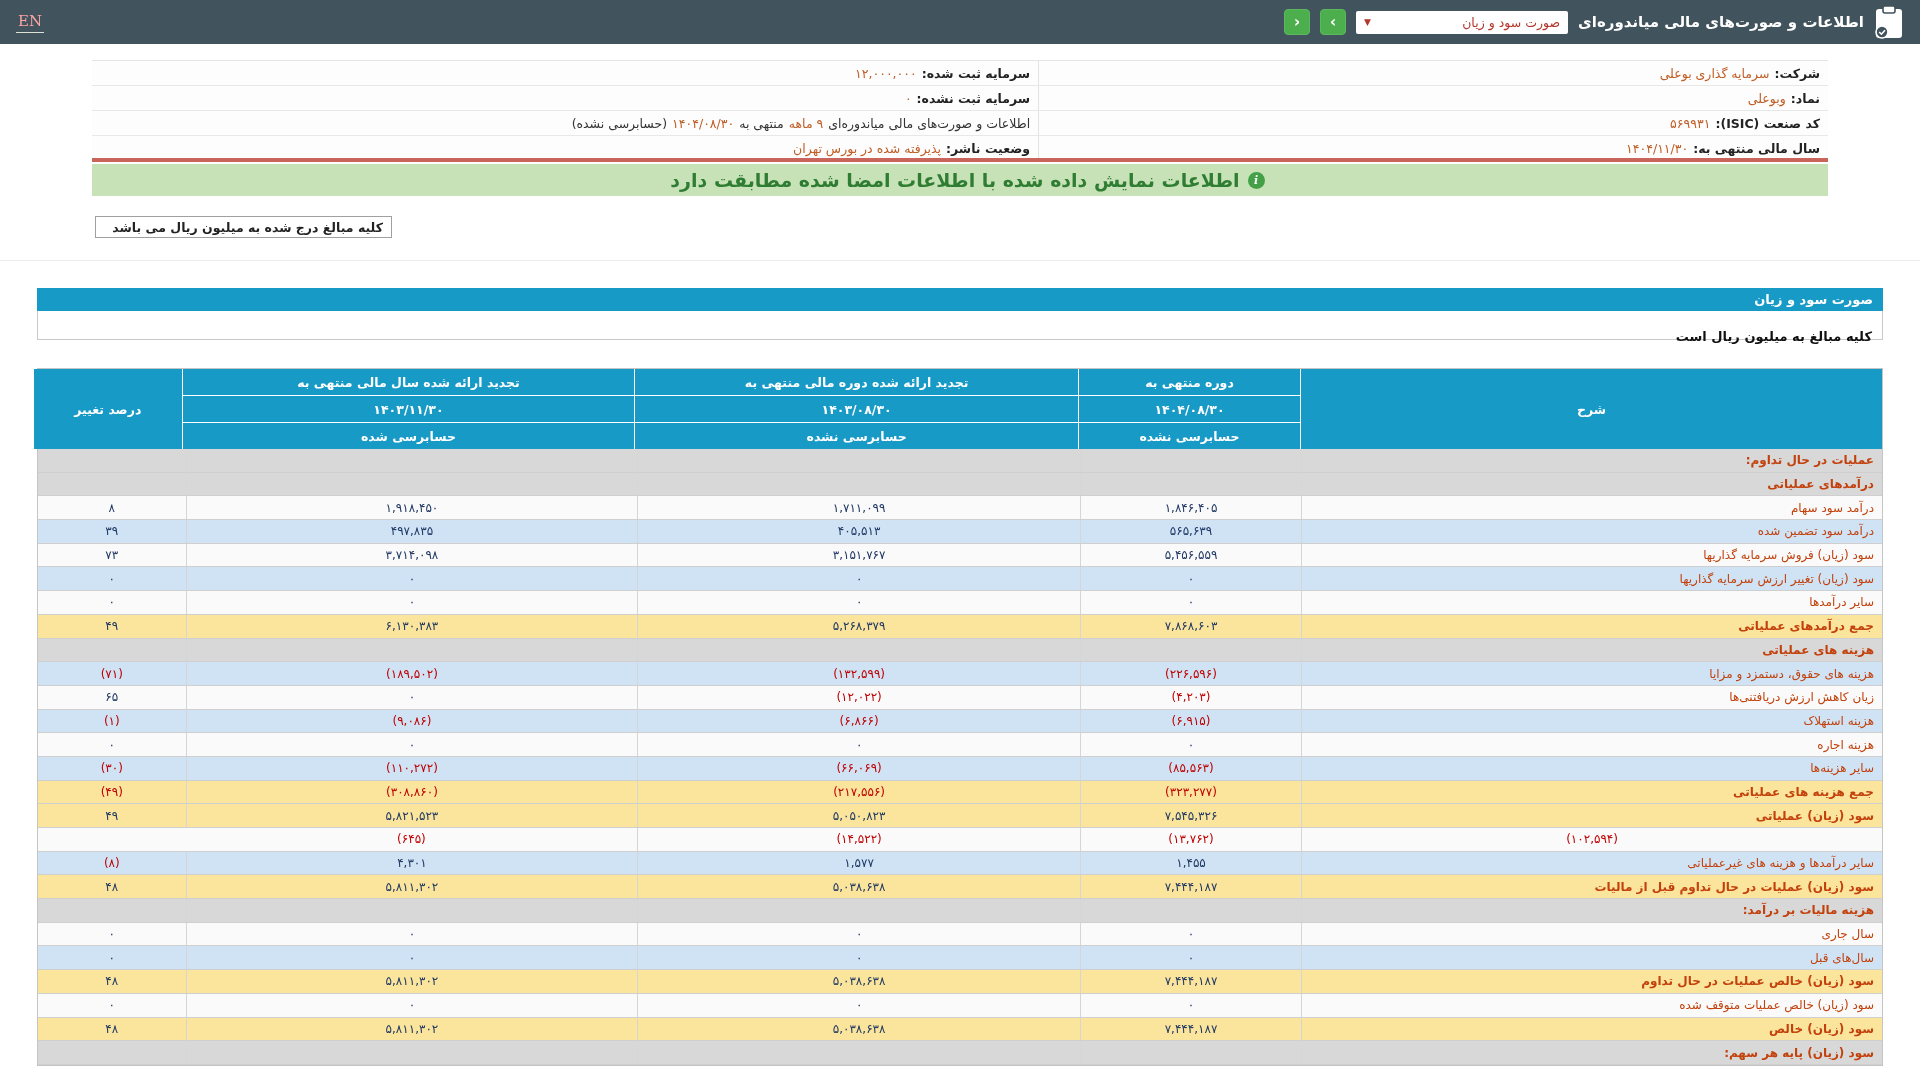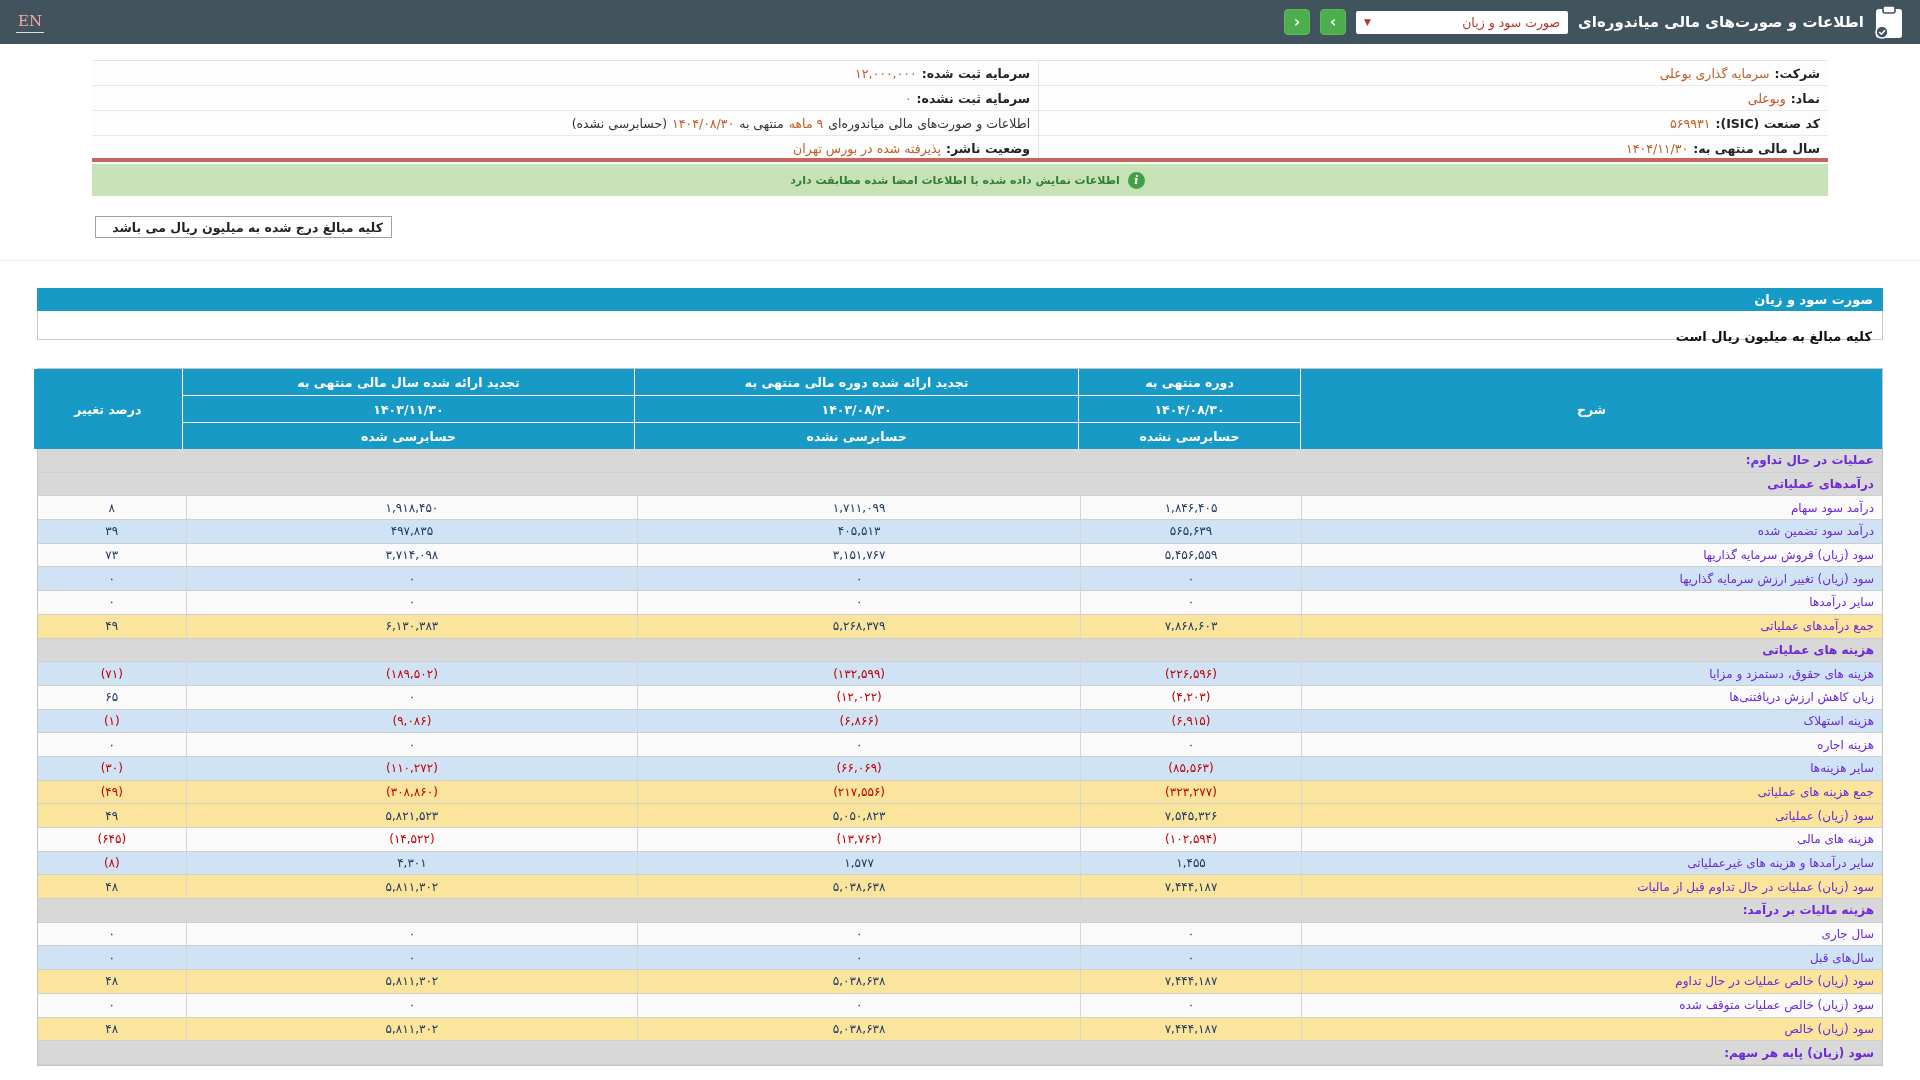--- a/index.html
+++ b/index.html
@@ -25,21 +25,21 @@
   .info-cell{display:flex;align-items:center;gap:5px;padding:0 8px;font-size:12.5px;box-sizing:border-box;overflow:hidden;white-space:nowrap;}
   .info-cell.right{width:45.5%;border-left:1px solid #E3E3E3;}
   .info-cell.left{width:54.5%;}
   .info-lab{color:#222;font-weight:bold;}
   .info-val{color:#C05E25;}
   .info-val.plain{color:#333;}
   .redline{position:absolute;top:158px;right:92px;width:1736px;height:4px;background:#C9645B;}
   
   .notice{position:absolute;top:164px;right:92px;width:1736px;height:32px;background:#C8E2B8;
           display:flex;align-items:center;justify-content:center;gap:8px;}
-  .notice-txt{color:#2F7D32;font-size:11px;font-weight:bold;margin-left:15px;}
+  .notice-txt{color:#2F7D32;font-size:19px;font-weight:bold;margin-left:15px;}
   .i-icon{width:17px;height:17px;border-radius:50%;background:#43A047;color:#fff;font-size:11px;
           font-weight:bold;font-style:italic;display:flex;align-items:center;justify-content:center;
           font-family:"DejaVu Serif",serif;}
   
   .unitbox{position:absolute;top:216px;left:95px;width:297px;height:22px;background:#fff;
            border:1px solid #A0A0A0;display:flex;align-items:center;box-sizing:border-box;
            padding:0 8px;font-size:12.5px;font-weight:600;color:#222;white-space:nowrap;}
   .hairline{position:absolute;top:260px;left:0;width:100%;height:1px;background:#ECECEC;}
   
   .stmt-title{position:absolute;top:288px;left:37px;width:1846px;height:23px;background:#189AC7;
@@ -53,27 +53,27 @@
          gap:1px;background:#fff;}
   .hcell{background:#189AC7;color:#fff;font-size:12.5px;font-weight:bold;display:flex;
          align-items:center;justify-content:center;text-align:center;}
   .hcell.span3{grid-row:1/4;}
   .tbody{}
   .trow{display:grid;grid-template-columns:31.5% 12% 24% 24.5% 8%;height:23.7px;
         box-sizing:border-box;border-bottom:1px solid #CFCFCF;}
   .tcell{display:flex;align-items:center;box-sizing:border-box;border-left:1px solid #D6D6D6;
          font-size:12px;overflow:hidden;white-space:nowrap;}
   .tcell:last-child{border-left:none;}
-  .tcell.lbl{justify-content:flex-start;padding:0 8px;color:#6d28d9;}
+  .tcell.lbl{justify-content:flex-start;padding:0 8px;color:#c2410c;}
   .tcell.num{justify-content:center;color:#1F3864;direction:ltr;}
   .tcell.num.neg{color:#C00000;}
   .trow.section{background:#D8D8D8;}
   .trow.section .tcell.lbl{font-weight:bold;}
   .trow.total{background:#FBE49B;}
-  .trow.total .tcell.lbl{font-weight:normal;}
+  .trow.total .tcell.lbl{font-weight:bold;}
   .trow.data.white{background:#FAFAFA;}
   .trow.data.blue{background:#CFE3F5;}
   
   .wm{position:absolute;pointer-events:none;}
   .wm-codal{left:470px;top:540px;width:460px;transform:rotate(-76deg);transform-origin:center;
             font-size:42px;letter-spacing:3px;color:rgba(196,170,170,0.30);direction:ltr;text-align:center;}
   .wm-site{left:664px;top:482px;font-size:23px;font-weight:bold;color:rgba(130,130,130,0.40);direction:ltr;}
   .wm-brand{left:628px;top:540px;font-size:50px;font-weight:bold;color:rgba(110,110,110,0.30);}
   .wm-bull{left:828px;top:392px;opacity:0.25;}
 </style>
@@ -285,21 +285,20 @@
           <div class="tcell num neg">(۴۹)</div>
         </div>
         <div class="trow total">
           <div class="tcell lbl">سود (زیان) عملیاتی</div>
           <div class="tcell num">۷,۵۴۵,۳۲۶</div>
           <div class="tcell num">۵,۰۵۰,۸۲۳</div>
           <div class="tcell num">۵,۸۲۱,۵۲۳</div>
           <div class="tcell num">۴۹</div>
         </div>
         <div class="trow data white">
-          <div class="tcell lbl">هزینه های مالی</div>
           <div class="tcell num neg">(۱۰۲,۵۹۴)</div>
           <div class="tcell num neg">(۱۳,۷۶۲)</div>
           <div class="tcell num neg">(۱۴,۵۲۲)</div>
           <div class="tcell num neg">(۶۴۵)</div>
         </div>
         <div class="trow data blue">
           <div class="tcell lbl">سایر درآمدها و هزینه های غیرعملیاتی</div>
           <div class="tcell num">۱,۴۵۵</div>
           <div class="tcell num">۱,۵۷۷</div>
           <div class="tcell num">۴,۳۰۱</div>

